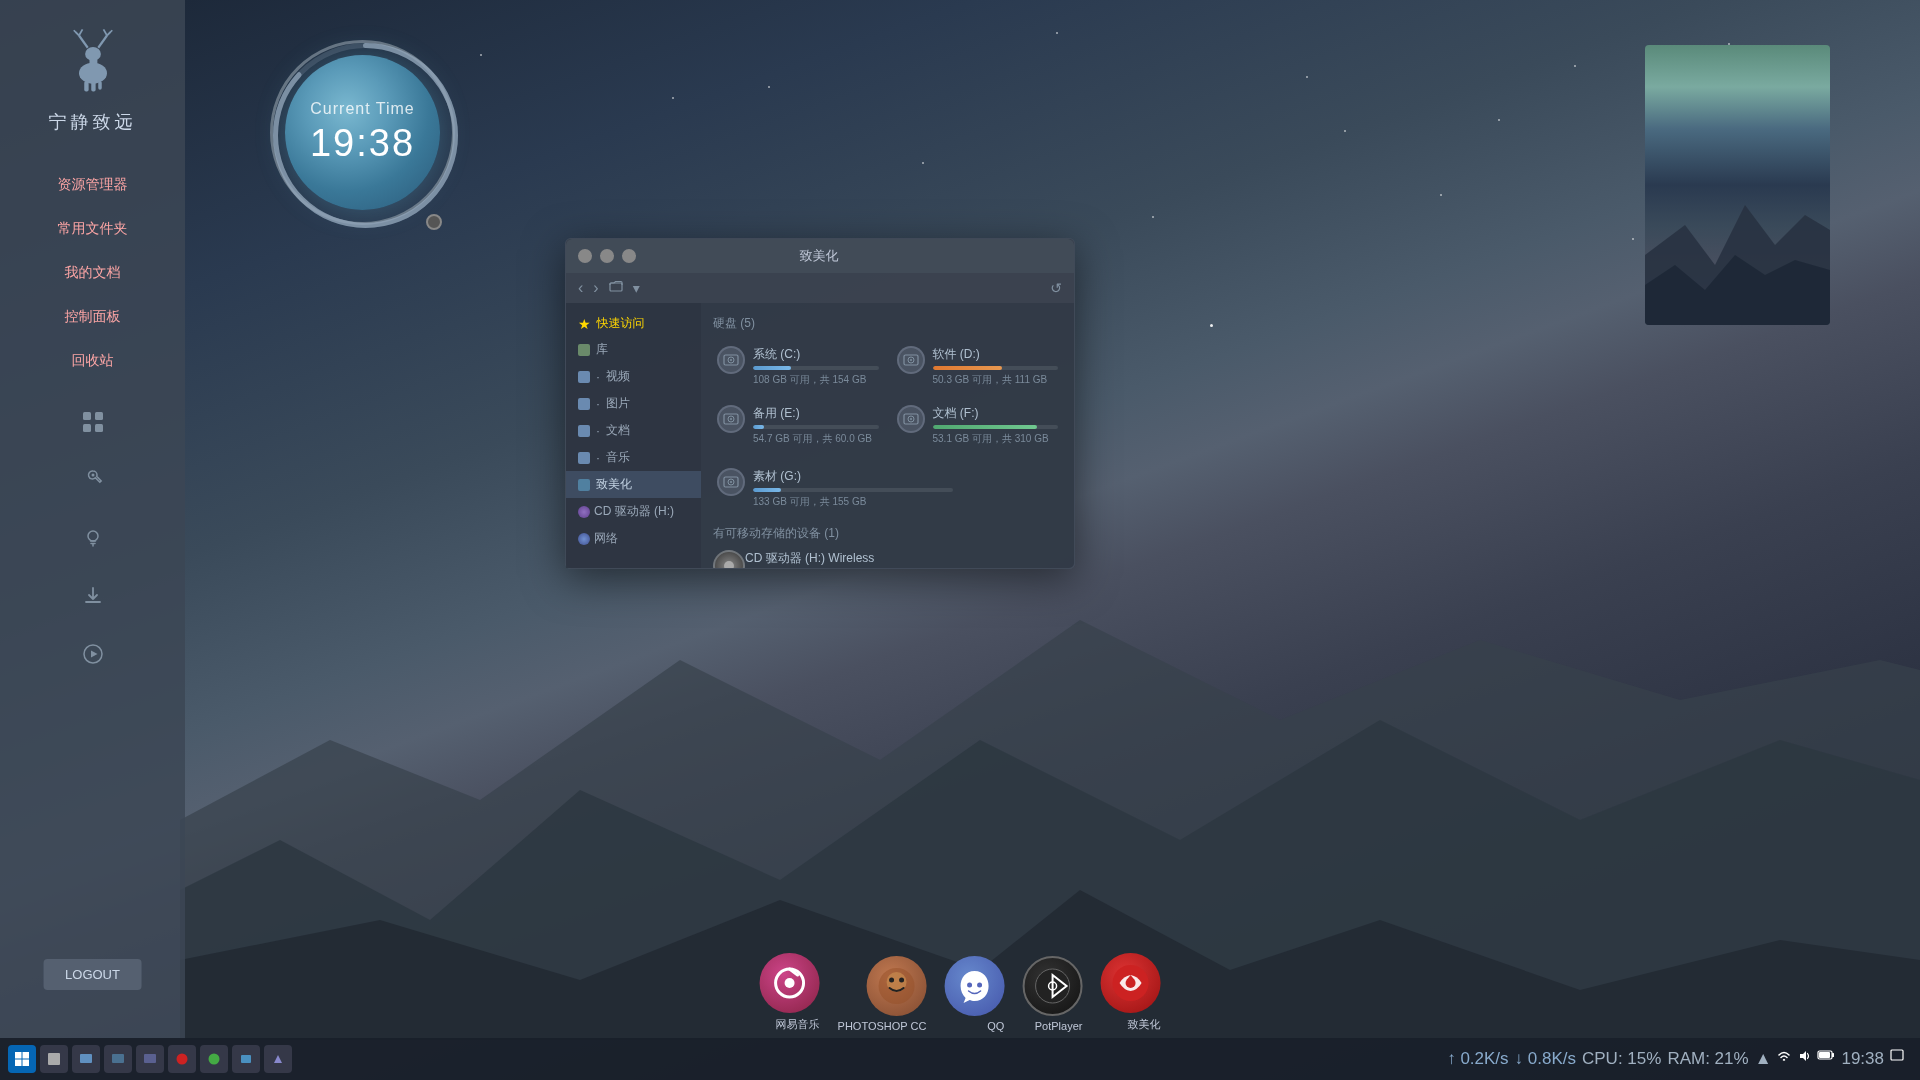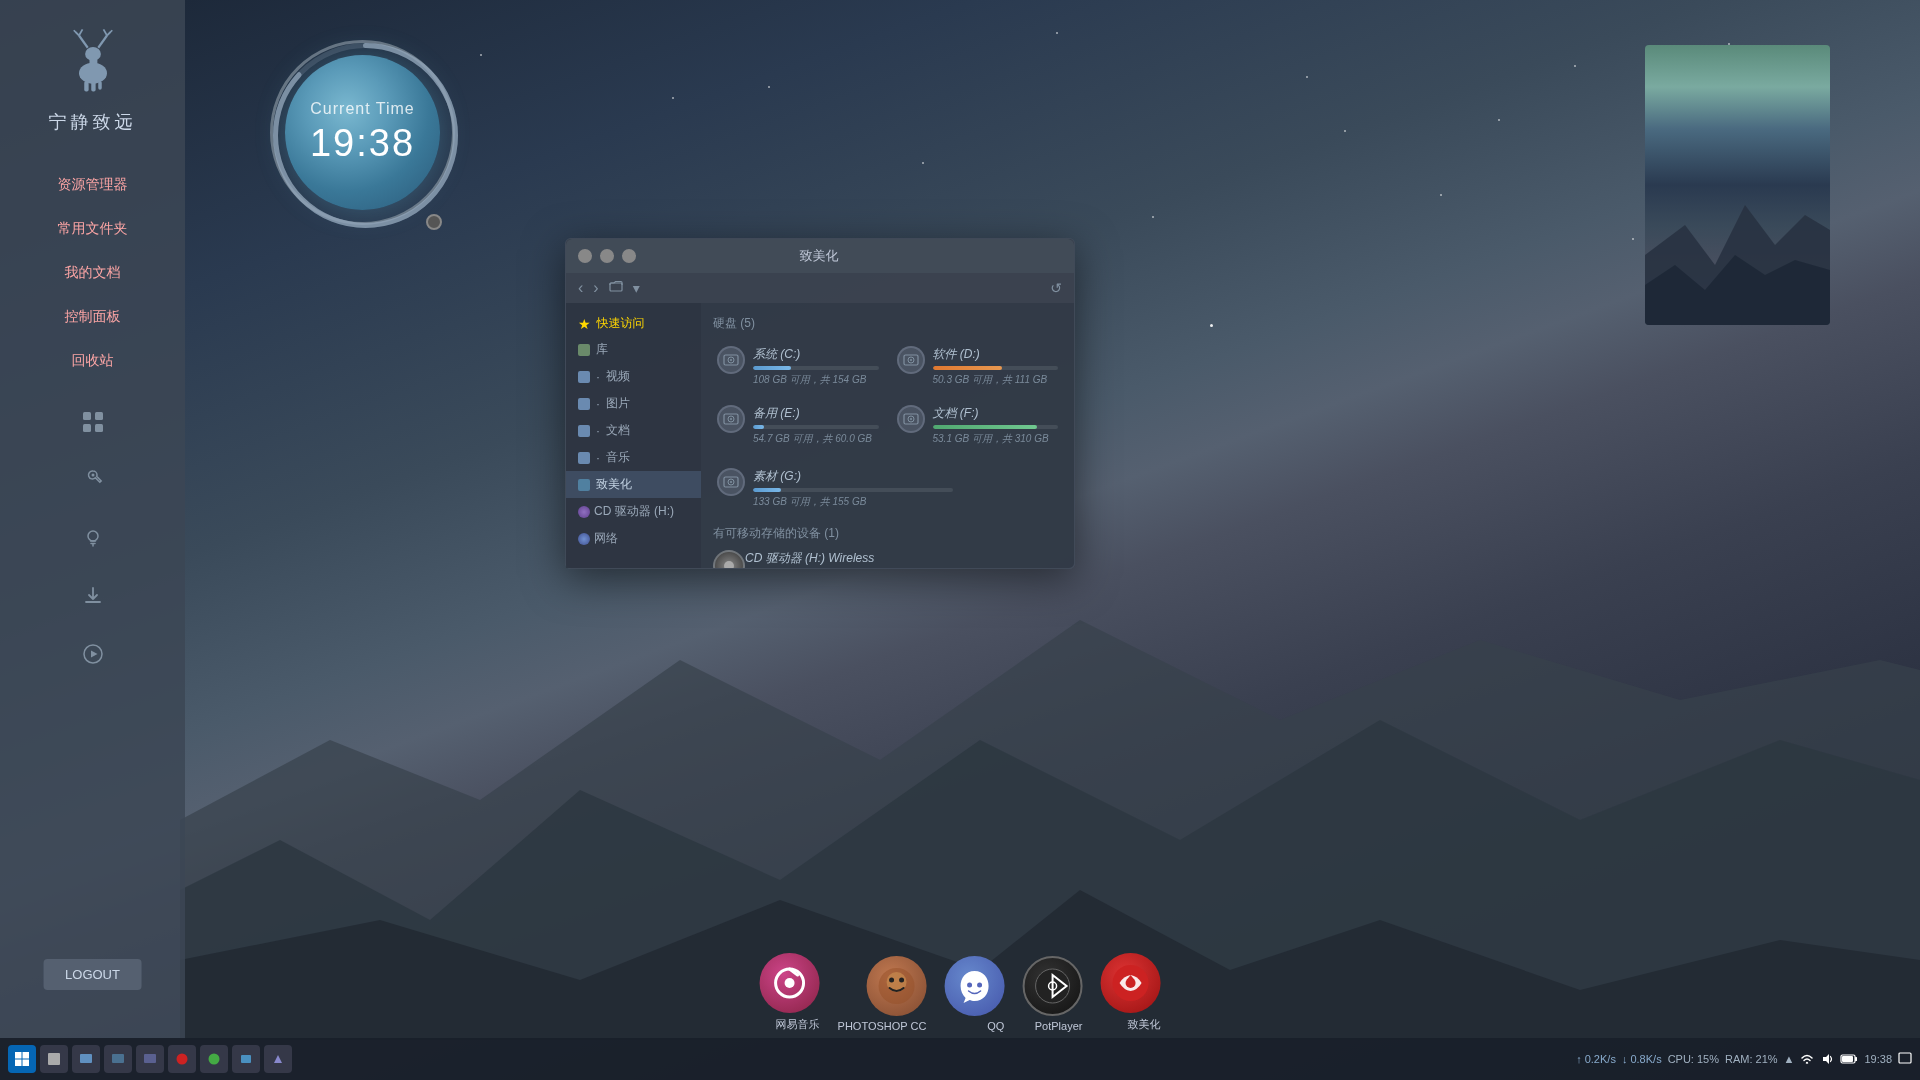--- a/index.html
+++ b/index.html
@@ -382,21 +382,20 @@
       display: flex;
       align-items: center;
       justify-content: center;
       font-size: 10px;
       color: #8090a0;
     }
 
     .fm-drive-info {
       flex: 1;
       min-width: 0;
-      font-style: italic;
     }
 
     .fm-drive-name {
       color: #b0c0d0;
       font-size: 12px;
       margin-bottom: 3px;
     }
 
     .fm-drive-bar-bg {
       height: 4px;
@@ -528,25 +527,25 @@
       border: 2px solid #666;
     }
     .icon-zhimeihual {
       background: radial-gradient(circle at 40% 35%, #dd3333 0%, #991111 100%);
     }
 
     
     .taskbar-tray {
       margin-left: auto;
       display: flex;
-      align-items: center;
+      align-items: flex-start;
       gap: 6px;
-      padding-right: 8px;
+      padding-right: 16px;
       color: #a0b0c0;
-      font-size: 11px;
+      font-size: 17px;
     }
 
     .tray-item {
       display: flex;
       align-items: center;
       gap: 3px;
     }
 
     
     .bar-system { background: linear-gradient(90deg, #5a9ad0, #7ab8e8); }

